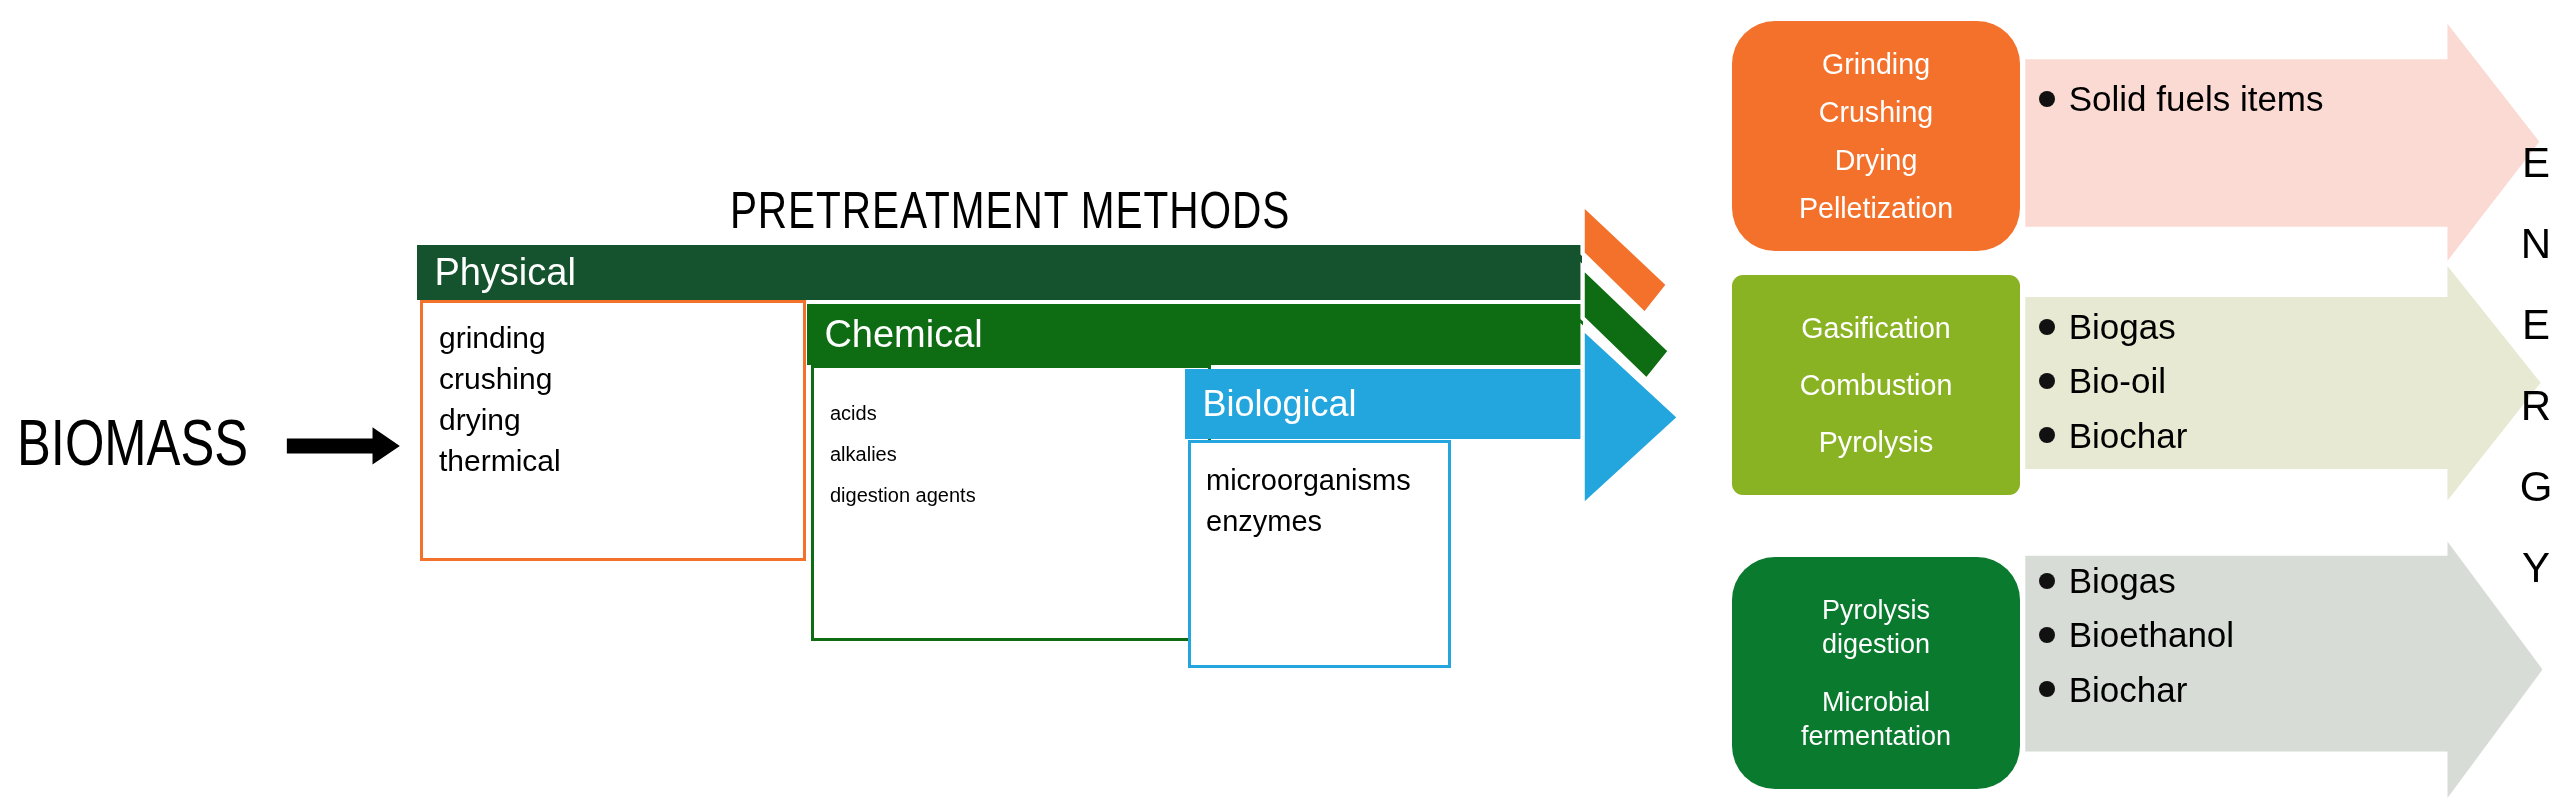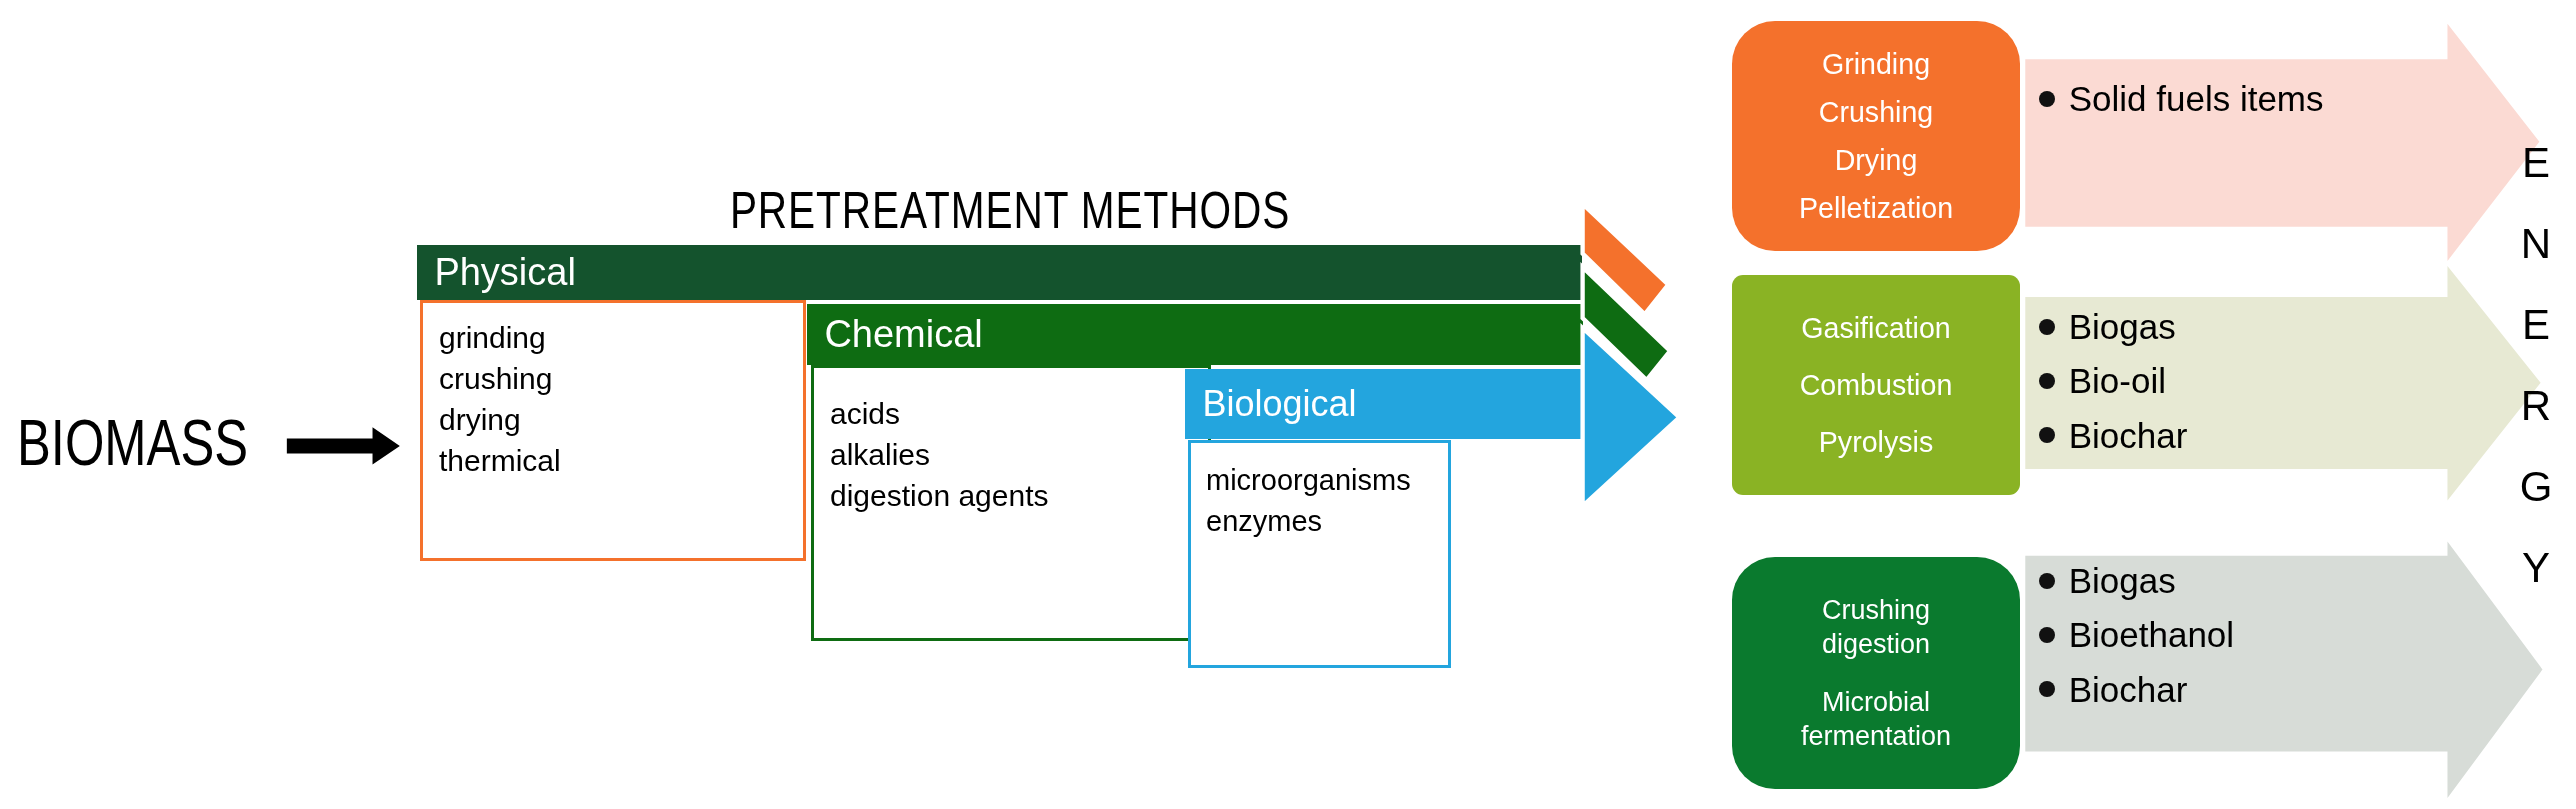--- a/index.html
+++ b/index.html
@@ -39,21 +39,21 @@
   
   .pbox { background: #ffffff; box-sizing: border-box; }
   .pbox ul { list-style: none; margin: 0; padding: 0; }
   .pbox li { color: #000; white-space: nowrap; }
   .box-physical {
     left: 420px; top: 300px; width: 386px; height: 261px;
     padding: 13.7px 0 0 16px; font-size: 30px; line-height: 41px; z-index: 8;
   }
   .box-chemical {
     left: 811px; top: 365px; width: 400px; height: 276px;
-    padding: 25px 0 0 16px; font-size: 30px; line-height: 41px; z-index: 13;
+    padding: 25px 0 0 16px; font-size: 20px; line-height: 41px; z-index: 13;
   }
   .box-biological {
     left: 1188px; top: 440px; width: 263px; height: 228px;
     padding: 17.4px 0 0 15px; font-size: 29px; line-height: 41px; z-index: 15;
   }
 
   
   #shapes { left: 0; top: 0; width: 2576px; height: 810px; z-index: 20; pointer-events: none; }
 
   
@@ -158,21 +158,21 @@
     <p class="pline">Pelletization</p>
   </div>
 
   <div class="abs rbox rbox-2" style="background:#8AB324;">
     <p class="pline">Gasification</p>
     <p class="pline">Combustion</p>
     <p class="pline">Pyrolysis</p>
   </div>
 
   <div class="abs rbox rbox-3" style="background:#0A7A2E;">
-    <p class="pline">Crushing digestion</p>
+    <p class="pline">Pyrolysis digestion</p>
     <p class="pline">Microbial fermentation</p>
   </div>
 
   <div class="abs bullets bullets-1">
     <div class="bullet">
       <span class="dot"></span>
       <span class="btext">Solid fuels items</span>
     </div>
   </div>
 

